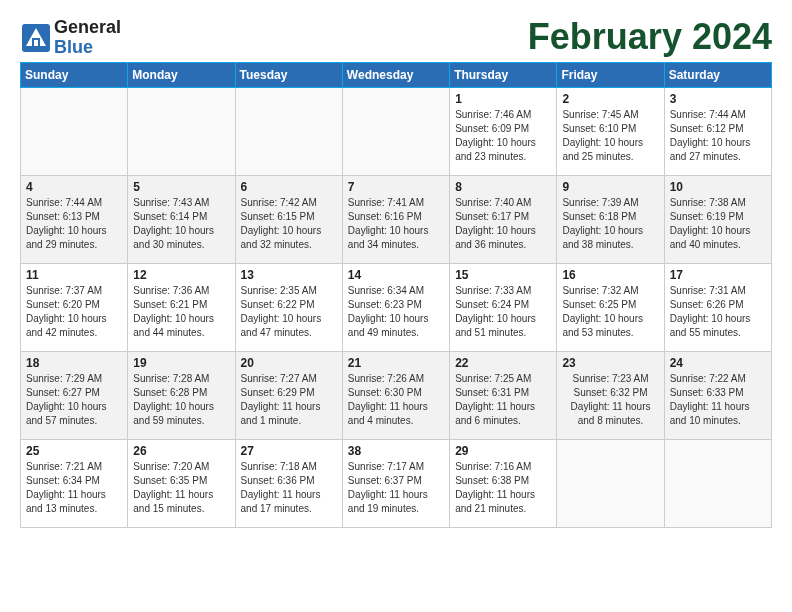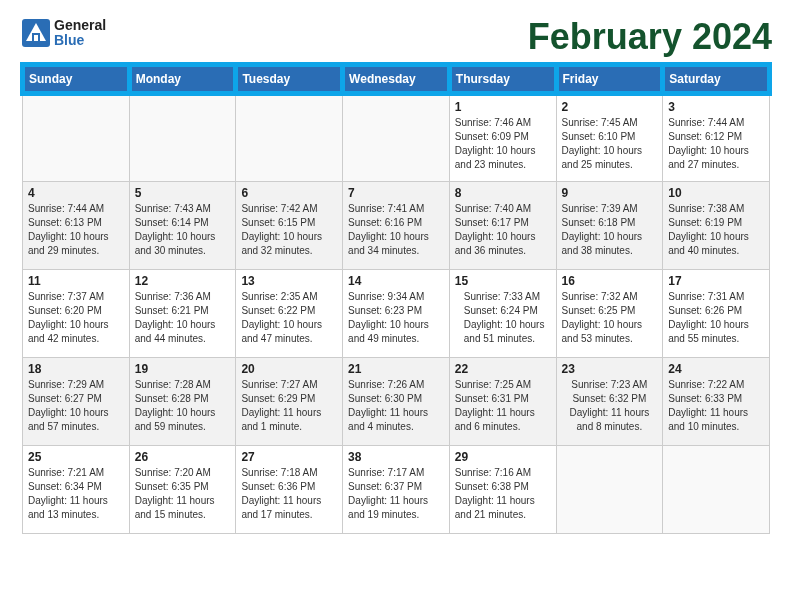--- a/index.html
+++ b/index.html
@@ -24,21 +24,21 @@
       color: #444;
     }
     .logo {
       position: absolute;
       top: 18px;
       left: 22px;
       display: flex;
       align-items: center;
     }
     .logo-text {
-      font-size: 14px;
+      font-size: 18px;
       font-weight: bold;
       line-height: 1.1;
       color: #222;
     }
     .logo-text span {
       display: block;
     }
     .logo-blue { color: #2a6db5; }
     .logo-icon {
       width: 28px;
@@ -50,21 +50,21 @@
       border-collapse: collapse;
       margin-top: 4px;
     }
     .calendar thead tr th {
       background-color: #2a6db5;
       color: #fff;
       font-size: 12px;
       font-weight: bold;
       padding: 5px 4px;
       text-align: left;
-      border: 5px solid #0ea5e9;
+      border: 1px solid #0ea5e9;
     }
     .calendar tbody tr td {
       border: 1px solid #ccc;
       vertical-align: top;
       padding: 4px 5px;
       font-size: 10px;
       color: #333;
       width: calc(100% / 7);
       min-height: 80px;
       height: 88px;
@@ -215,28 +215,28 @@
         </td>
         <td>
           <div class="day-number">13</div>
           <div class="day-info" style="white-space: pre-line;">Sunrise: 2:35 AM
 Sunset: 6:22 PM
 Daylight: 10 hours
 and 47 minutes.</div>
         </td>
         <td>
           <div class="day-number">14</div>
-          <div class="day-info" style="white-space: pre-line;">Sunrise: 9:34 AM
+          <div class="day-info" style="white-space: pre-line;">Sunrise: 6:34 AM
 Sunset: 6:23 PM
 Daylight: 10 hours
 and 49 minutes.</div>
         </td>
         <td>
           <div class="day-number">15</div>
-          <div class="day-info" style="white-space: pre-line; margin-left: 9px;">Sunrise: 7:33 AM
+          <div class="day-info" style="white-space: pre-line;">Sunrise: 7:33 AM
 Sunset: 6:24 PM
 Daylight: 10 hours
 and 51 minutes.</div>
         </td>
         <td>
           <div class="day-number">16</div>
           <div class="day-info" style="white-space: pre-line;">Sunrise: 7:32 AM
 Sunset: 6:25 PM
 Daylight: 10 hours
 and 53 minutes.</div>

